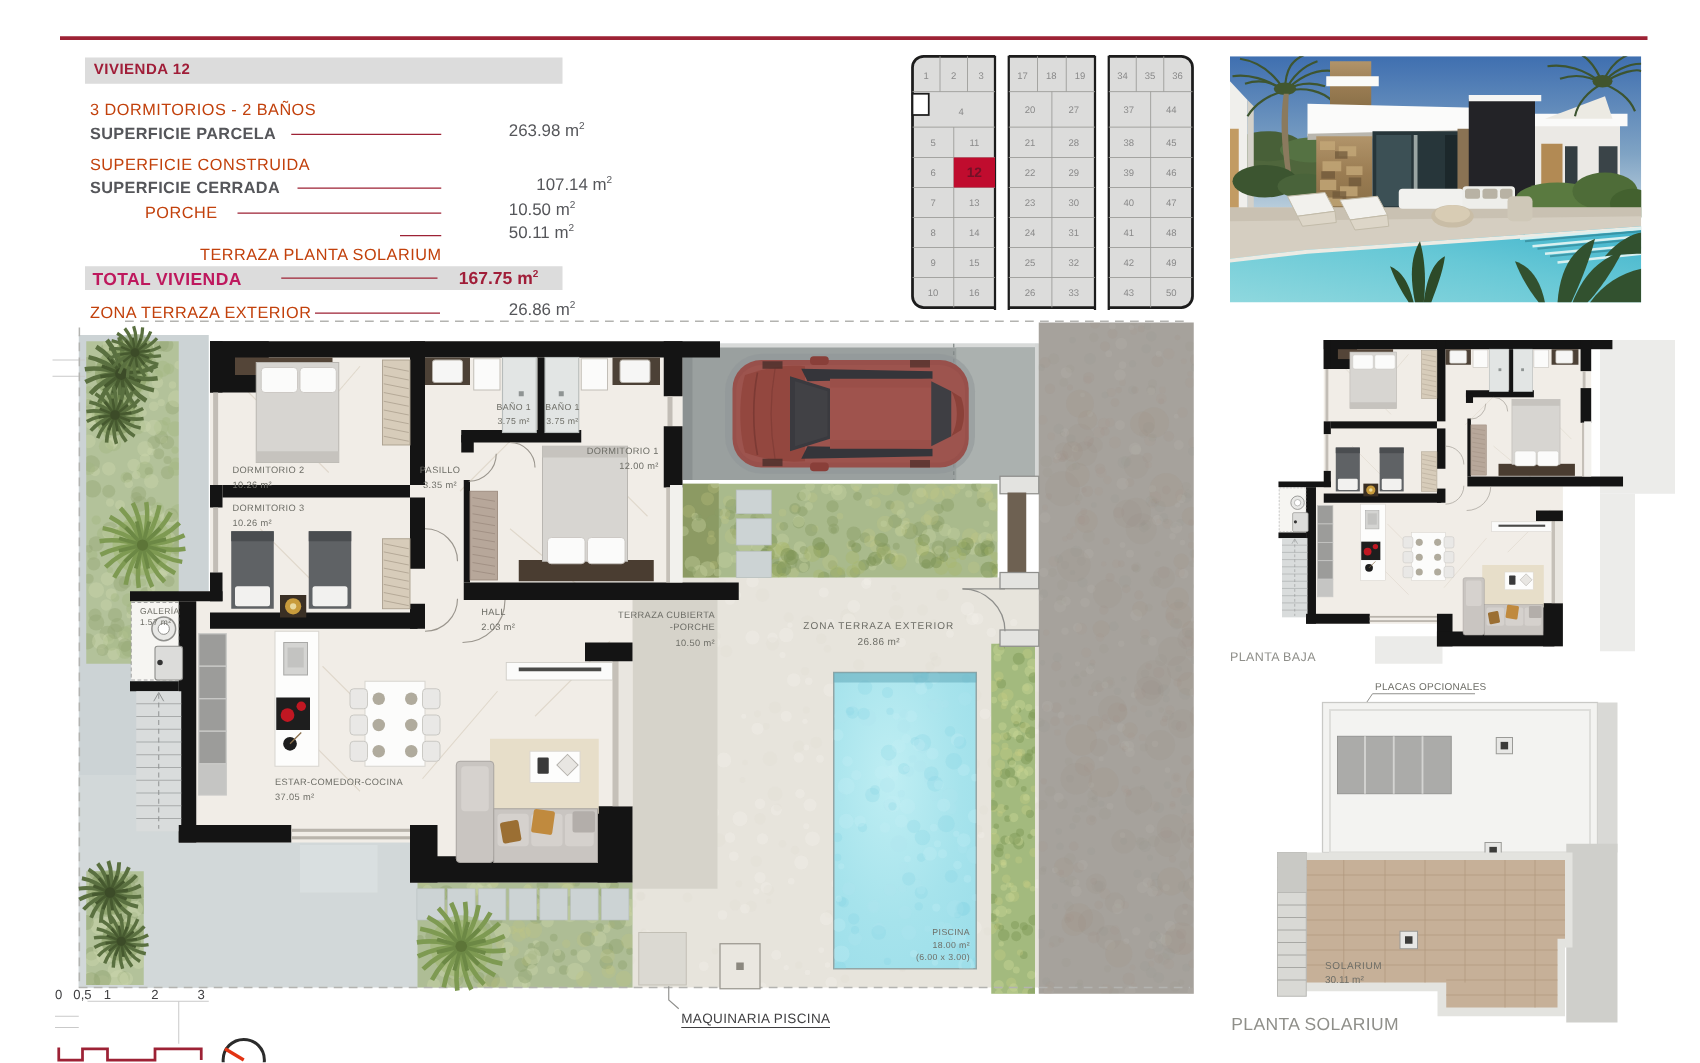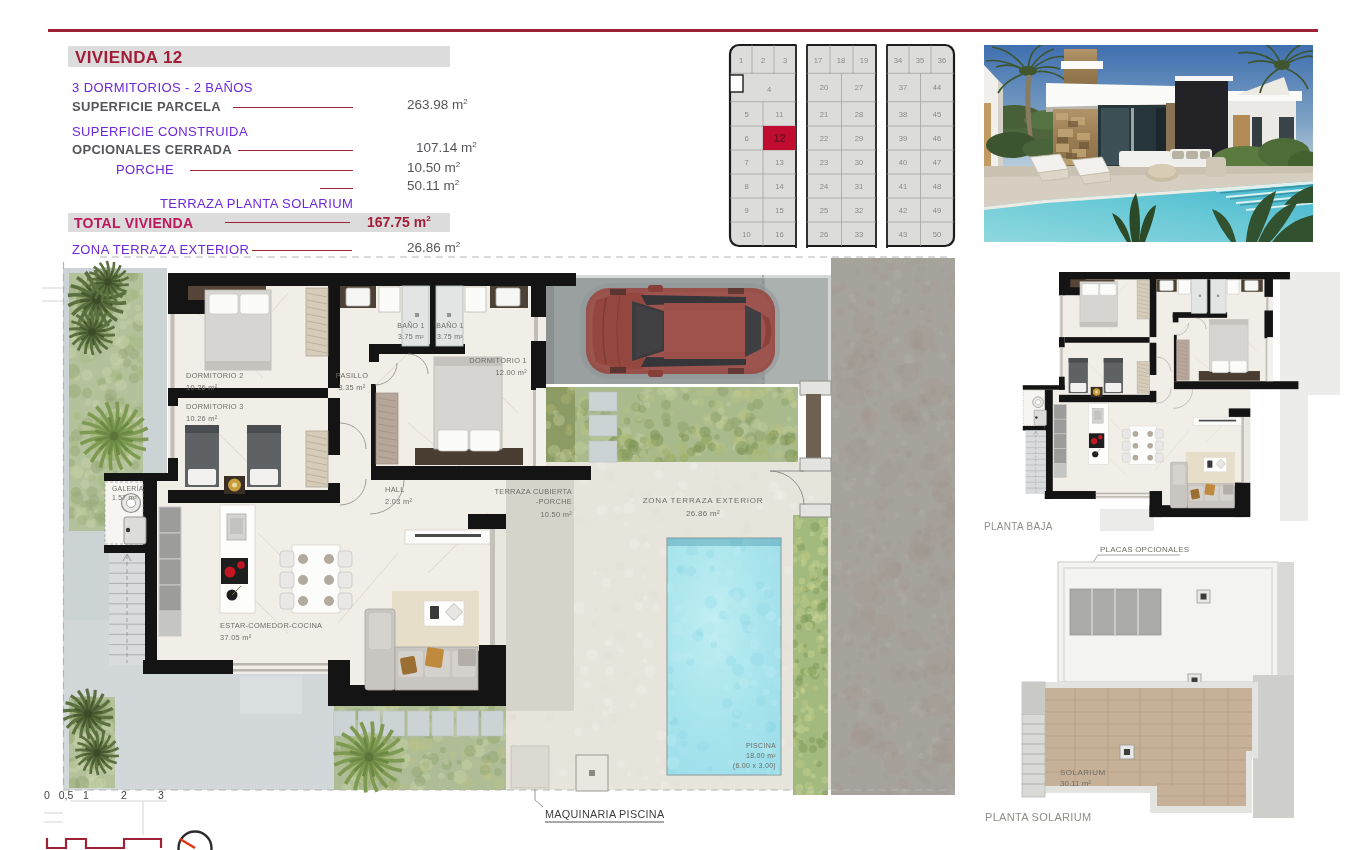--- a/index.html
+++ b/index.html
@@ -1,42 +1,42 @@
 <!DOCTYPE html>
 <html><head>
 <meta charset="utf-8">
 <style>
   html,body{margin:0;padding:0;}
   body{width:1360px;height:850px;background:#ffffff;font-family:"Liberation Sans",sans-serif;position:relative;overflow:hidden;}
   .abs{position:absolute;}
-  .lbl{color:#6d28d9;font-size:13px;letter-spacing:0.4px;white-space:nowrap;}
+  .lbl{color:#c2410c;font-size:13px;letter-spacing:0.4px;white-space:nowrap;}
   .lblb{color:#55565a;font-weight:bold;font-size:13px;letter-spacing:0.3px;white-space:nowrap;}
   .val{color:#55565a;font-size:13.5px;white-space:nowrap;margin-left:40px;}
   .redline{position:absolute;height:0;border-top:1.6px solid #9d2235;}
   sup{font-size:8px;vertical-align:super;line-height:0;}
 </style>
 </head>
 <body>
 
 <div class="abs" style="left:48px;top:29px;width:1270px;height:2.6px;background:#9d2235;"></div>
 
 <div class="abs" style="left:68px;top:46px;width:382px;height:21px;background:#dcdcdc;"></div>
-<div class="abs" style="left:75px;top:48px;color:#a01d38;font-weight:bold;font-size:17px;letter-spacing:0.4px;">VIVIENDA 12</div>
+<div class="abs" style="left:75px;top:48px;color:#a01d38;font-weight:bold;font-size:12px;letter-spacing:0.4px;">VIVIENDA 12</div>
 
 <div class="abs lbl" style="left:72px;top:80px;">3 DORMITORIOS - 2 BAÑOS</div>
 
 <div class="abs lblb" style="left:72px;top:99px;">SUPERFICIE PARCELA</div>
 <div class="redline" style="left:233px;top:107px;width:120px;"></div>
 <div class="abs val" style="left:367px;top:97px;">263.98 m<sup>2</sup></div>
 
 <div class="abs lbl" style="left:72px;top:124px;">SUPERFICIE CONSTRUIDA</div>
 
-<div class="abs lblb" style="left:72px;top:142px;">OPCIONALES CERRADA</div>
+<div class="abs lblb" style="left:72px;top:142px;">SUPERFICIE CERRADA</div>
 <div class="redline" style="left:238px;top:150px;width:115px;"></div>
-<div class="abs val" style="left:376px;top:140px;">107.14 m<sup>2</sup></div>
+<div class="abs val" style="left:389px;top:140px;">107.14 m<sup>2</sup></div>
 
 <div class="abs lbl" style="left:116px;top:162px;">PORCHE</div>
 <div class="redline" style="left:190px;top:170px;width:163px;"></div>
 <div class="abs val" style="left:367px;top:160px;">10.50 m<sup>2</sup></div>
 
 <div class="abs lbl" style="left:116px;top:196px;margin-left:44px;">TERRAZA PLANTA SOLARIUM</div>
 <div class="redline" style="left:320px;top:188px;width:33px;"></div>
 <div class="abs val" style="left:367px;top:178px;">50.11 m<sup>2</sup></div>
 
 <div class="abs" style="left:68px;top:213px;width:382px;height:19px;background:#dcdcdc;"></div>
@@ -2454,21 +2454,21 @@
 <line x1="1022" y1="774" x2="1045" y2="774"></line>
 <line x1="1022" y1="784" x2="1045" y2="784"></line>
 </g>
 <rect x="1022" y="682" width="23" height="32" fill="#c9c9c5"></rect>
 <text x="1060" y="775" fill="#6e6e67" font-size="8" letter-spacing="0.5">SOLARIUM</text>
 <text x="1060" y="786" fill="#6e6e67" font-size="8">30.11 m²</text>
 </g>
 </svg>
 
 <div class="abs" style="left:984px;top:521px;color:#8f8f8a;font-size:10px;letter-spacing:0.3px;">PLANTA BAJA</div>
-<div class="abs" style="left:985px;top:811px;color:#8f8f8a;font-size:11px;letter-spacing:0.3px;">PLANTA SOLARIUM</div>
+<div class="abs" style="left:985px;top:811px;color:#8f8f8a;font-size:14px;letter-spacing:0.3px;">PLANTA SOLARIUM</div>
 
 <svg class="abs" style="left:40px;top:778px;" width="230" height="72" viewBox="0 0 230 72">
 <g stroke="#c9c9c9" stroke-width="0.8">
 <line x1="30" y1="23" x2="127" y2="23"></line>
       <line x1="103" y1="23" x2="103" y2="57"></line>
 <line x1="4" y1="35" x2="23" y2="35"></line>
       <line x1="4" y1="44" x2="23" y2="44"></line>
 </g>
 <g fill="#3f3f41" font-size="10.5">
 <text x="7" y="21" text-anchor="middle">0</text>

